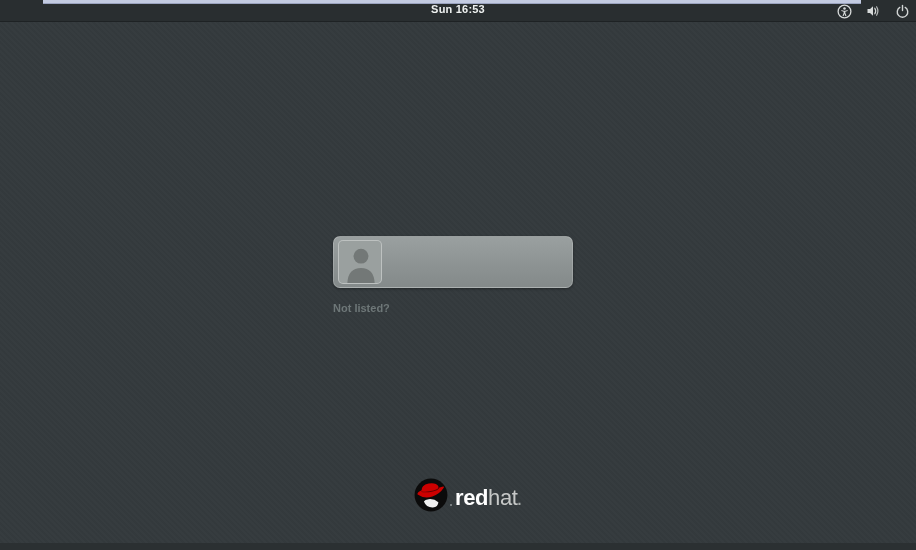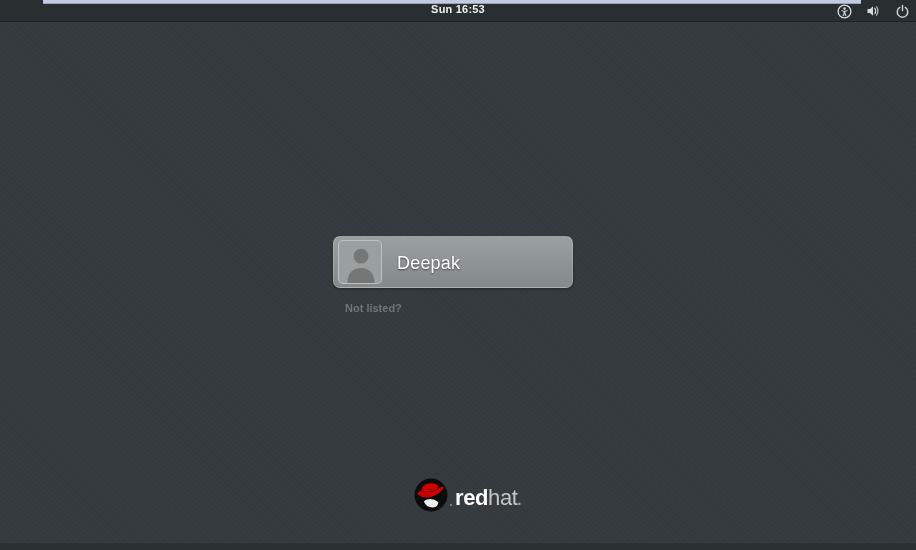--- a/index.html
+++ b/index.html
@@ -75,21 +75,20 @@
     font-size: 18px;
     color: #ffffff;
     text-shadow: 0 1px 2px rgba(0,0,0,0.55);
     letter-spacing: 0.2px;
   }
   .not-listed {
     position: absolute; left: 333px; top: 302px;
     font-size: 11px; font-weight: bold;
     color: #6e7778;
     cursor: pointer;
-    margin-left: 12px;
   }
 
   
   .brand {
     position: absolute; left: 414px; top: 478px;
     display: flex; align-items: flex-start;
   }
   .shadowman {
     width: 34px; height: 34px;
     position: relative;
@@ -147,21 +146,20 @@
 
   <div class="top-scrollbar"></div>
 
   <div class="user-tile">
     <div class="avatar">
       <svg width="44" height="44" viewBox="0 0 45 45">
         <circle cx="22.5" cy="15.5" r="7.6" fill="#737877"></circle>
         <path d="M8.5 45 Q8.5 27.5 22.5 27.5 Q36.5 27.5 36.5 45 Z" fill="#737877"></path>
       </svg>
     </div>
-    <div class="user-name">Deepak</div>
   </div>
 
   <div class="not-listed">Not listed?</div>
 
   <div class="brand">
     <div class="shadowman">
       <svg width="34" height="34" viewBox="0 0 36 36">
         <circle cx="18" cy="18" r="17.4" fill="#0b0b0b"></circle>
 
         <path d="M10.5 25 Q13 31.5 20 31.2 Q25.5 30.6 25.8 25.6 Q21.5 21.8 15.5 22.4 Q11.5 22.9 10.5 25 Z" fill="#efefef"></path>

